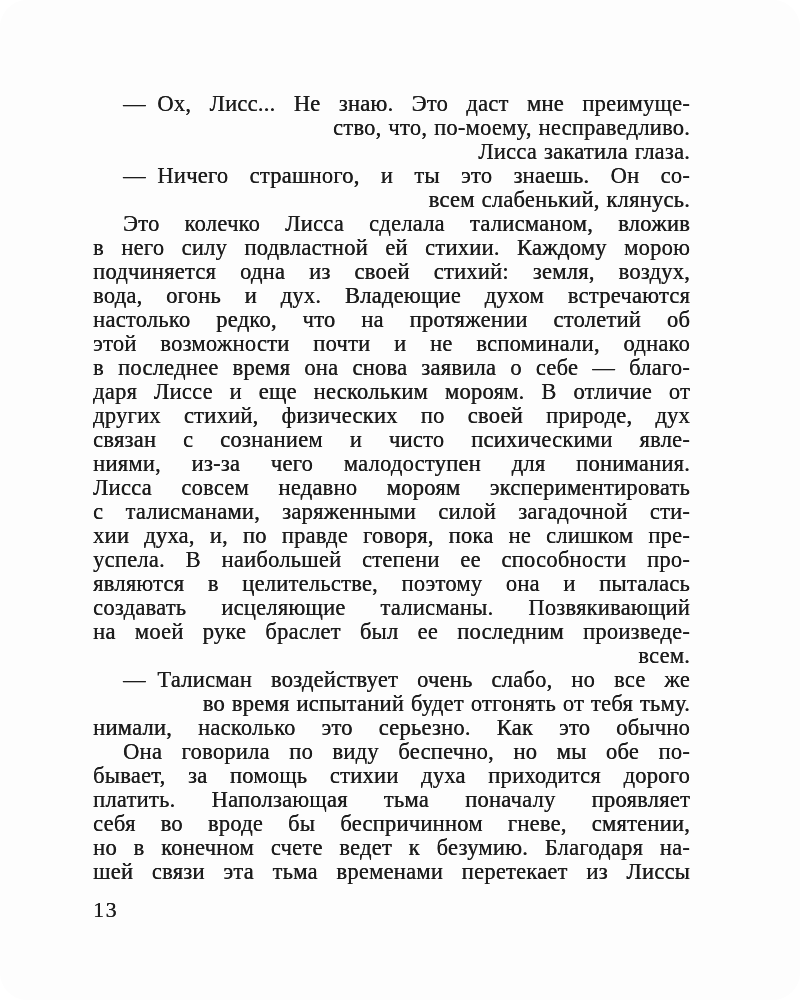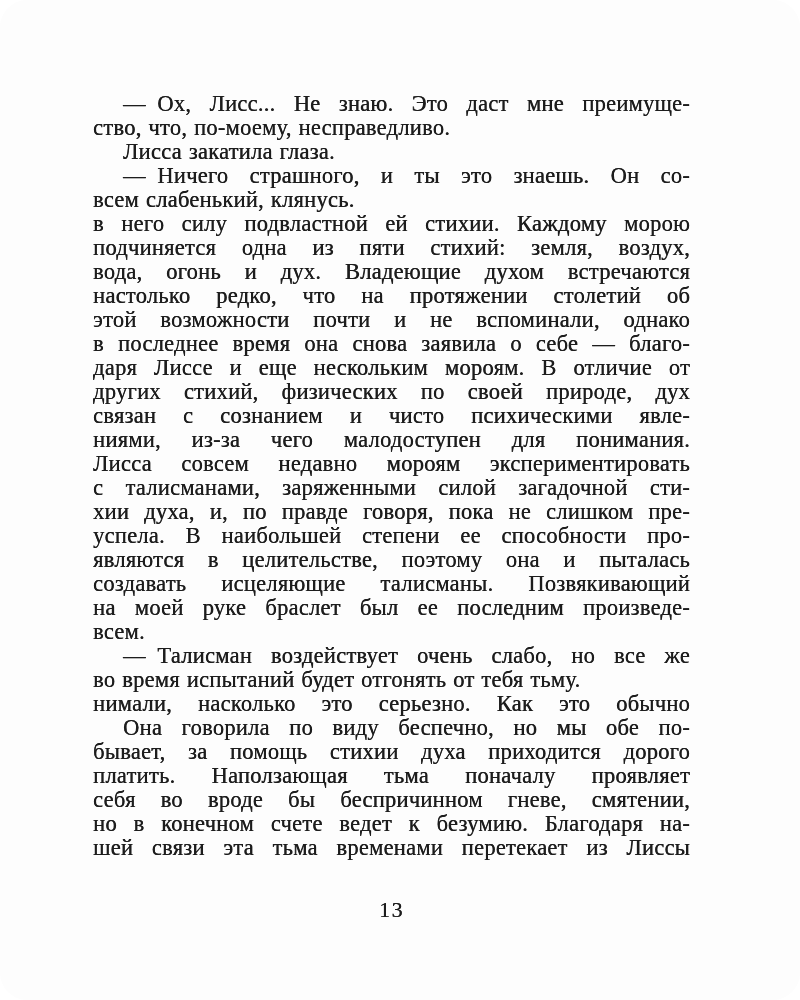--- a/index.html
+++ b/index.html
@@ -24,53 +24,53 @@
     width: 597px;
     font-size: 22.5px;
     line-height: 24px;
     letter-spacing: 0.25px;
     word-spacing: 1px;
     text-shadow: 0.35px 0 0 currentColor;
   }
   .line {
     height: 24px;
     overflow: hidden;
-    text-align: left;
+    text-align: right;
     white-space: normal;
   }
   .line.just {
     text-align: justify;
     text-align-last: justify;
   }
   .line.indent {
     padding-left: 30px;
   }
   .page-number {
     position: absolute;
     left: 93px;
     top: 897px;
     width: 597px;
-    text-align: center;
     font-size: 22px;
     letter-spacing: 1.5px;
     text-shadow: 0.35px 0 0 currentColor;
   }
 </style>
 </head>
 <body>
 
 <div class="page">
   <div class="text-block" id="text-block">
       <div class="line indent just">— Ох, Лисс... Не знаю. Это даст мне преимуще-</div>
       <div class="line">ство, что, по-моему, несправедливо.</div>
       <div class="line indent">Лисса закатила глаза.</div>
       <div class="line indent just">— Ничего страшного, и ты это знаешь. Он со-</div>
       <div class="line">всем слабенький, клянусь.</div>
+      <div class="line indent just">Это колечко Лисса сделала талисманом, вложив</div>
       <div class="line just">в него силу подвластной ей стихии. Каждому морою</div>
-      <div class="line just">подчиняется одна из пяти стихий: земля, воздух,</div>
+      <div class="line just">подчиняется одна из своей стихий: земля, воздух,</div>
       <div class="line just">вода, огонь и дух. Владеющие духом встречаются</div>
       <div class="line just">настолько редко, что на протяжении столетий об</div>
       <div class="line just">этой возможности почти и не вспоминали, однако</div>
       <div class="line just">в последнее время она снова заявила о себе — благо-</div>
       <div class="line just">даря Лиссе и еще нескольким мороям. В отличие от</div>
       <div class="line just">других стихий, физических по своей природе, дух</div>
       <div class="line just">связан с сознанием и чисто психическими явле-</div>
       <div class="line just">ниями, из-за чего малодоступен для понимания.</div>
       <div class="line just">Лисса совсем недавно мороям экспериментировать</div>
       <div class="line just">с талисманами, заряженными силой загадочной сти-</div>

